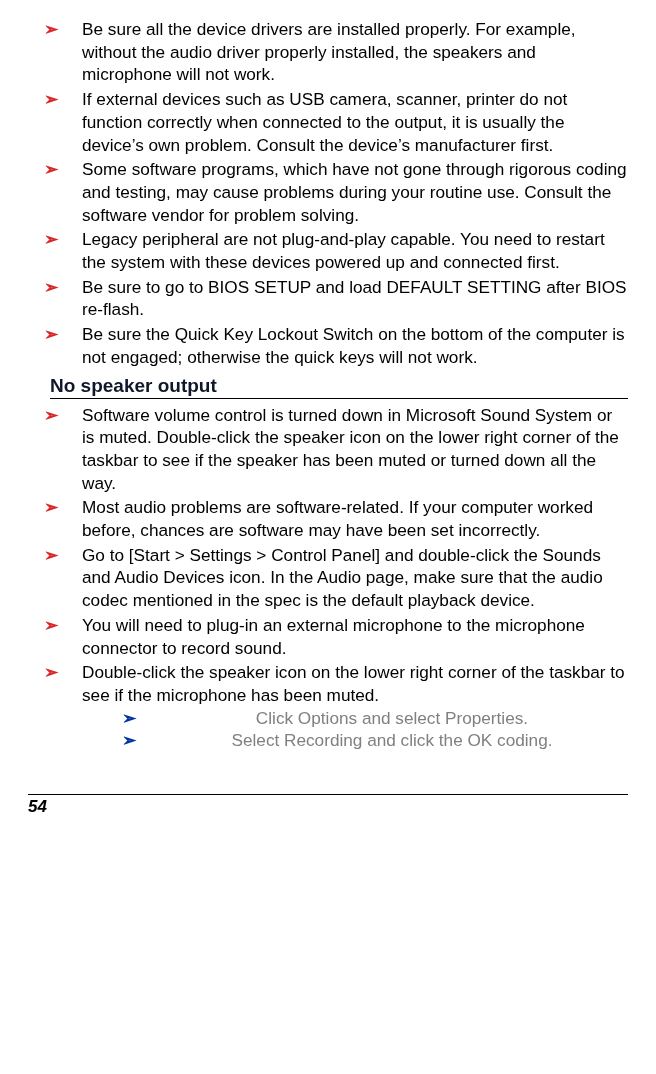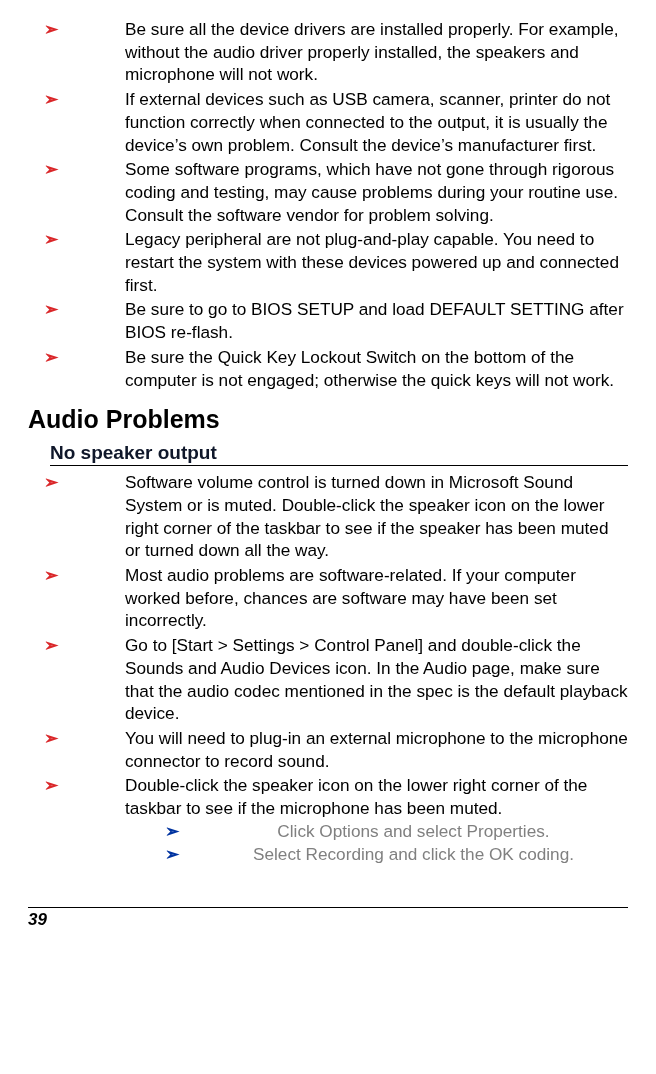--- a/index.html
+++ b/index.html
@@ -28,21 +28,20 @@
     .bullet-marker {
       color: #DA272A;
       width: 38px;
       flex-shrink: 0;
       padding-left: 16px;
       font-weight: bold;
       font-family: Arial, sans-serif;
     }
     .bullet-text {
       flex: 1;
-      margin-left: 43px;
     }
     .h1 {
       font-size: 25px;
       font-weight: bold;
       color: #000;
       margin: 14px 0 8px 0;
     }
     .h2 {
       font-size: 19px;
       font-weight: bold;
@@ -113,21 +112,20 @@
     <li class="bullet-item">
       <span class="bullet-marker">➢</span>
       <span class="bullet-text">Be sure to go to BIOS SETUP and load DEFAULT SETTING after BIOS re-flash.</span>
     </li>
     <li class="bullet-item">
       <span class="bullet-marker">➢</span>
       <span class="bullet-text">Be sure the Quick Key Lockout Switch on the bottom of the computer is not engaged; otherwise the quick keys will not work.</span>
     </li>
   </ul>
 
-  <div class="h1">Audio Problems</div>
 
   <div class="h2">No speaker output</div>
   <ul class="bullet-list">
     <li class="bullet-item">
       <span class="bullet-marker">➢</span>
       <span class="bullet-text">Software volume control is turned down in Microsoft Sound System or is muted. Double-click the speaker icon on the lower right corner of the taskbar to see if the speaker has been muted or turned down all the way.</span>
     </li>
     <li class="bullet-item">
       <span class="bullet-marker">➢</span>
       <span class="bullet-text">Most audio problems are software-related. If your computer worked before, chances are software may have been set incorrectly.</span>
@@ -155,16 +153,16 @@
           <li class="sub-item">
             <span class="sub-marker">➢</span>
             <span class="sub-text">Select Recording and click the OK coding.</span>
           </li>
         </ul>
       </span>
     </li>
   </ul>
 
   <div class="footer">
-    <span class="page-num">39</span>
+    <span class="page-num">54</span>
   </div>
 
 </div>
 
 </body></html>

